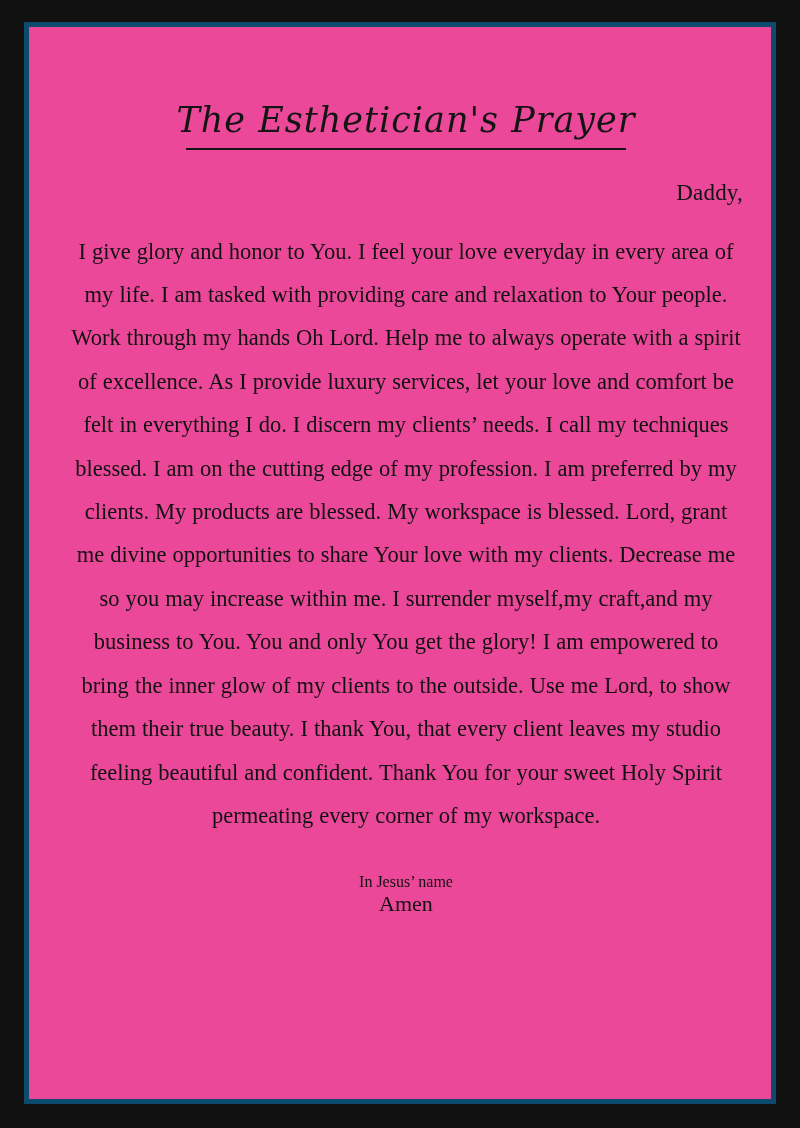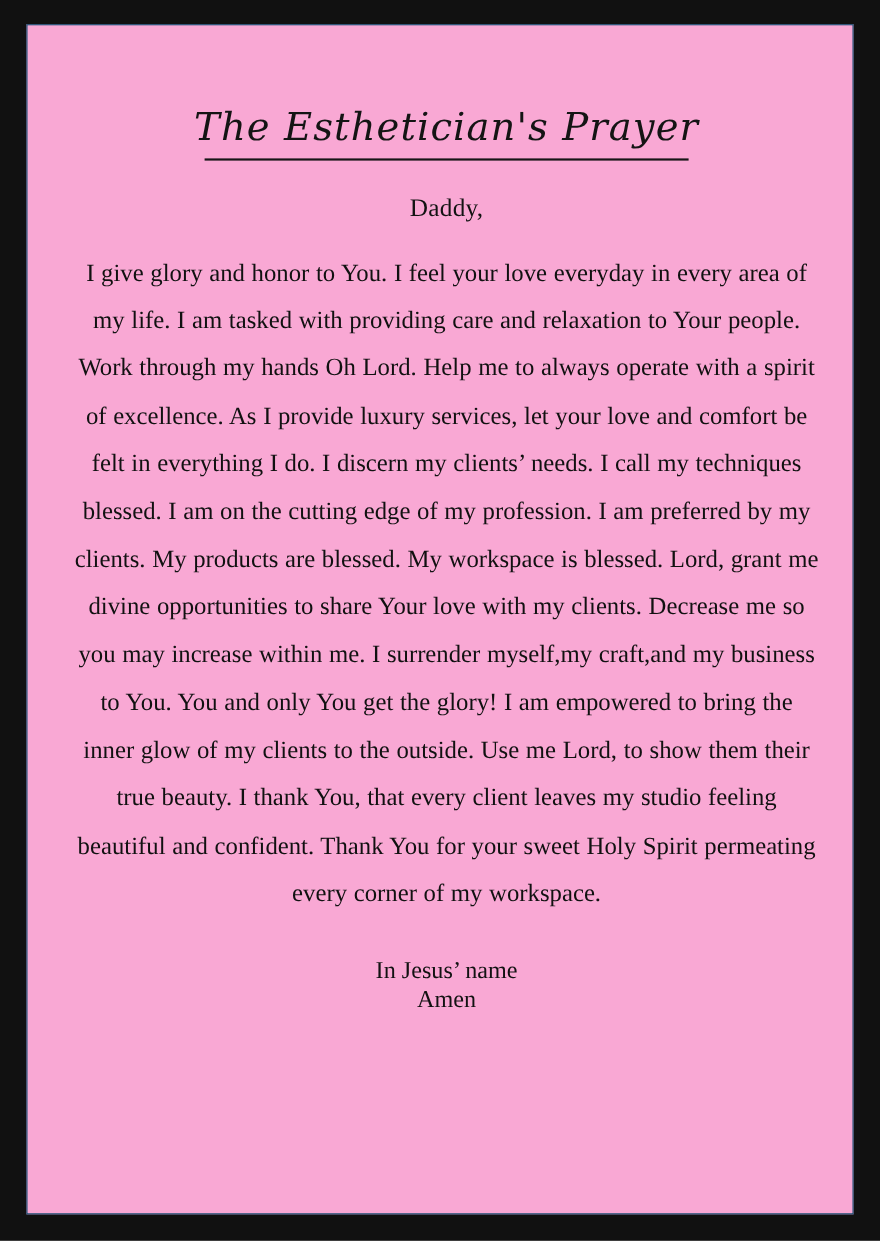--- a/index.html
+++ b/index.html
@@ -18,23 +18,23 @@
     top: 0;
     width: 800px;
     height: 1128px;
     background: #111111;
     box-sizing: border-box;
     padding: 22px 24px 24px 24px;
   }
   .frame-inner {
     width: 100%;
     height: 100%;
-    background: #f9a8d4;
+    background: #ec4899;
     box-sizing: border-box;
-    border: 1px solid #0c4a6e;
+    border: 5px solid #0c4a6e;
     padding: 56px 28px 30px 40px;
     overflow: hidden;
   }
   .title {
     text-align: center;
     font-family: "DejaVu Serif", serif;
     font-style: italic;
     font-size: 35px;
     letter-spacing: 1px;
     color: #141414;
@@ -43,38 +43,38 @@
     font-weight: 400;
     line-height: 1.1;
   }
   .title-underline {
     width: 440px;
     height: 2px;
     background: #161616;
     margin: 2px auto 0 auto;
   }
   .salutation {
-    text-align: center;
+    text-align: right;
     font-size: 23px;
     color: #131313;
     margin-top: 30px;
     letter-spacing: 0.2px;
   }
   .body-text {
     text-align: center;
     font-size: 22.5px;
     line-height: 1.93;
     color: #111111;
     margin-top: 24px;
     padding: 0 2px;
     word-spacing: 0.4px;
   }
   .closing {
     text-align: center;
-    font-size: 22px;
+    font-size: 16px;
     color: #121212;
     margin-top: 36px;
   }
   .amen {
     text-align: center;
     font-size: 22px;
     color: #121212;
   }
 </style>
 </head>

